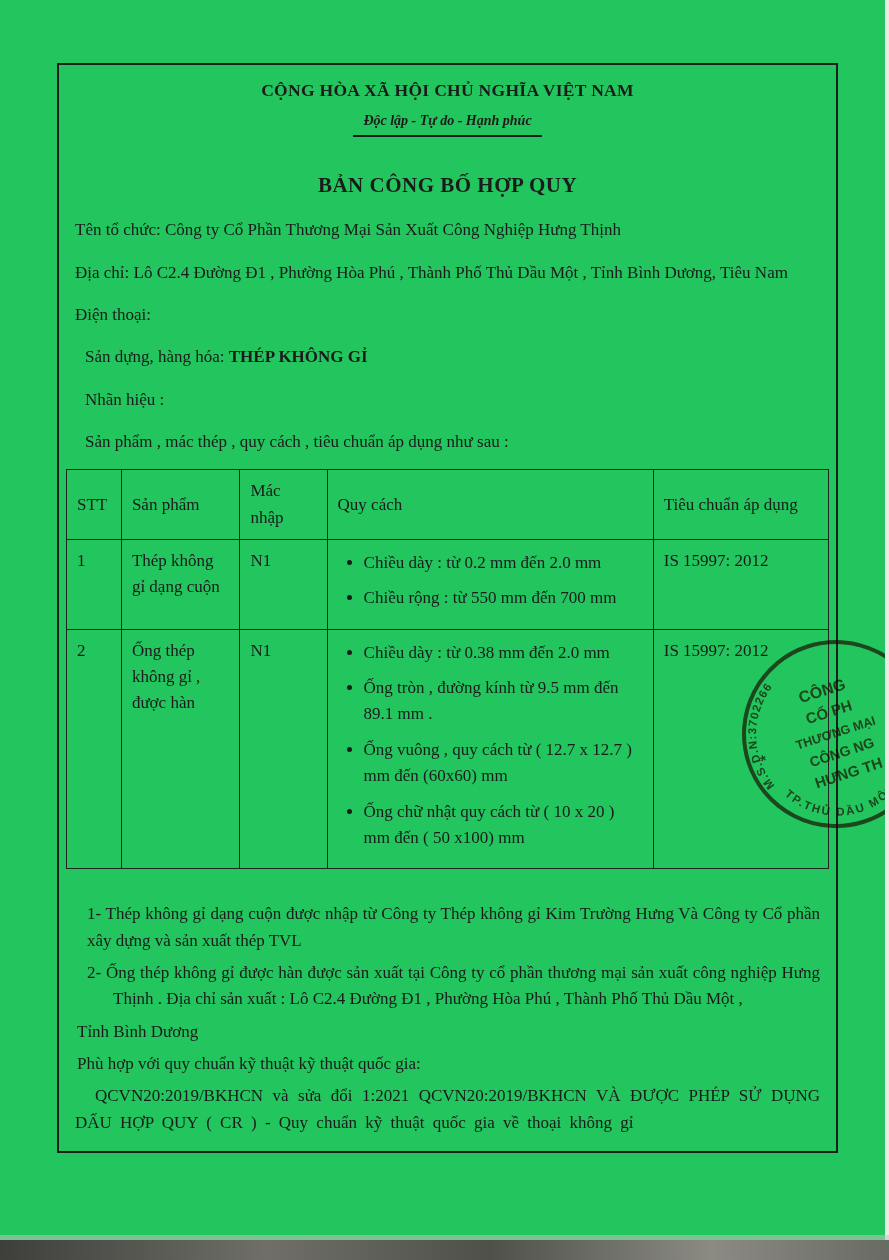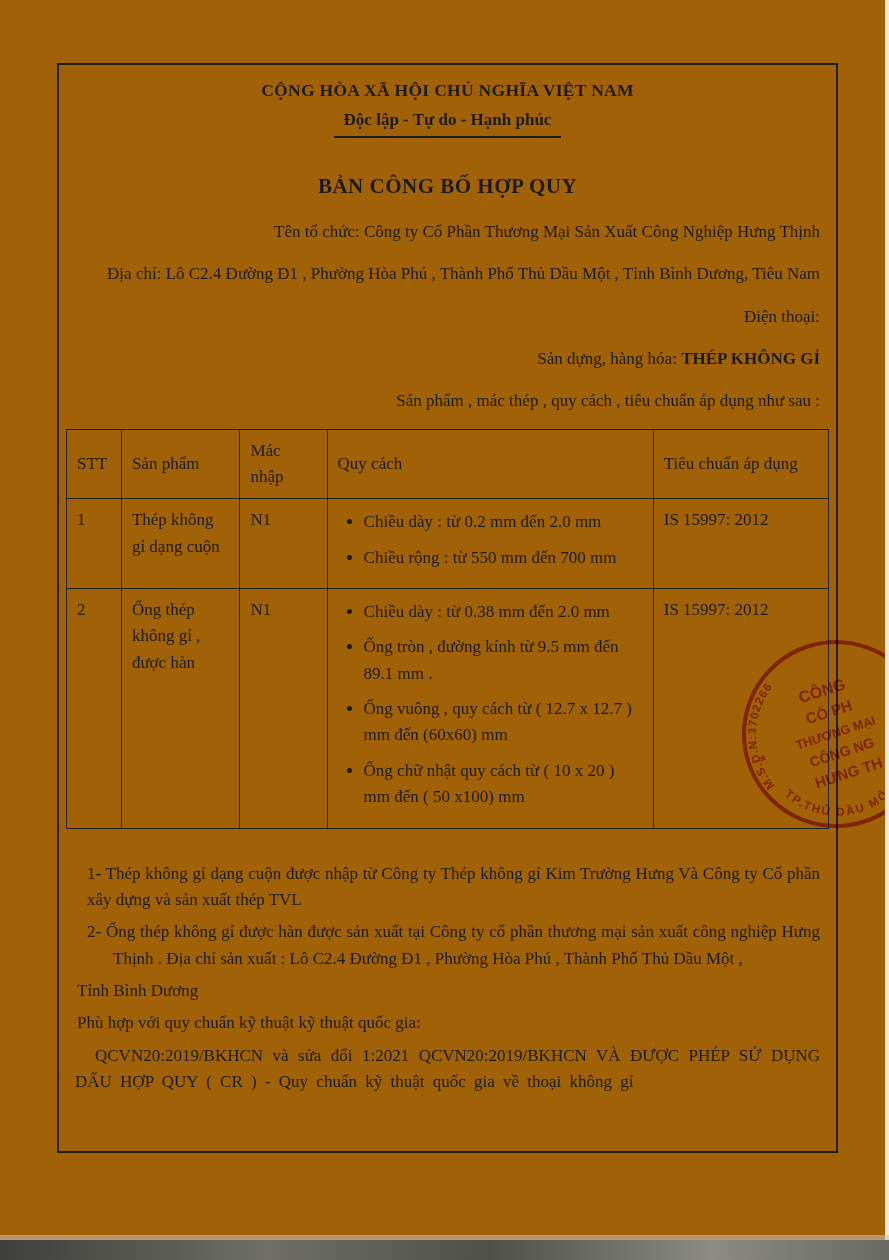--- a/index.html
+++ b/index.html
@@ -1,46 +1,46 @@
 <!DOCTYPE html>
 <html><head>
 <meta charset="utf-8">
 <style>
   * { margin:0; padding:0; box-sizing:border-box; }
   html,body { background:#ffffff; }
   body { font-family:"Liberation Serif","DejaVu Serif",serif; color:#1b1b1b; }
 
   .page {
     position:relative; width:889px; height:1260px;
-    background:#a16207; overflow:hidden;
+    background:#22c55e; overflow:hidden;
     margin:0 auto;
     padding-left:25px;
   }
 
   .frame {
     position:absolute; left:57px; top:63px; width:781px; height:1090px;
     border:2px solid #1f1f1f;
     padding:10px 16px 0 16px;
     font-size:17px; line-height:1.55;
   }
 
   .center { text-align:center; }
   .bold { font-weight:bold; }
 
   .republic-line { font-size:17.5px; font-weight:bold; letter-spacing:.3px; margin-top:2px; }
   .motto-wrap { margin-top:3px; }
   .motto {
-    display:inline-block; font-size:17px; font-weight:bold;
-    border-bottom:2px solid #1b1b1b; padding:0 10px 3px 10px;
+    display:inline-block; font-size:14px; font-weight:bold;
+    border-bottom:2px solid #1b1b1b; padding:0 10px 3px 10px;font-style:italic;
   }
   .doc-title { font-size:21px; font-weight:bold; letter-spacing:.5px; margin-top:32px; }
   .doc-number { font-size:17px; margin-top:12px; }
 
   .info { margin-top:12px; }
-  .info p { margin-top:16px;text-align:right; }
+  .info p { margin-top:16px; }
   .indent-1 { margin-left:10px; }
 
   table.spec-table {
     border-collapse:collapse;
     margin:14px -9px 0 -9px;
     width:calc(100% + 18px);
     font-size:17px;
   }
   table.spec-table th, table.spec-table td {
     border:1.6px solid #222; font-weight:normal; text-align:left;
@@ -96,20 +96,21 @@
       <span class="motto">Độc lập - Tự do - Hạnh phúc</span>
     </div>
 
     <div class="center doc-title">BẢN CÔNG BỐ HỢP QUY</div>
 
     <div class="info">
       <p>Tên tổ chức: Công ty Cổ Phần Thương Mại Sản Xuất Công Nghiệp Hưng Thịnh</p>
       <p>Địa chỉ: Lô C2.4 Đường Đ1 , Phường Hòa Phú , Thành Phố Thủ Dầu Một , Tỉnh Bình Dương, Tiêu Nam</p>
       <p>Điện thoại:</p>
       <p class="indent-1"><span>Sản dựng, hàng hóa: </span><span class="bold">THÉP KHÔNG GỈ</span></p>
+      <p class="indent-1">Nhãn hiệu :</p>
       <p class="indent-1">Sản phẩm , mác thép , quy cách , tiêu chuẩn áp dụng như sau :</p>
     </div>
 
     <table class="spec-table">
       <thead>
         <tr>
           <th class="col-stt">STT</th>
           <th class="col-product">Sản phẩm</th>
           <th class="col-grade">Mác nhập</th>
           <th class="col-spec">Quy cách</th>

